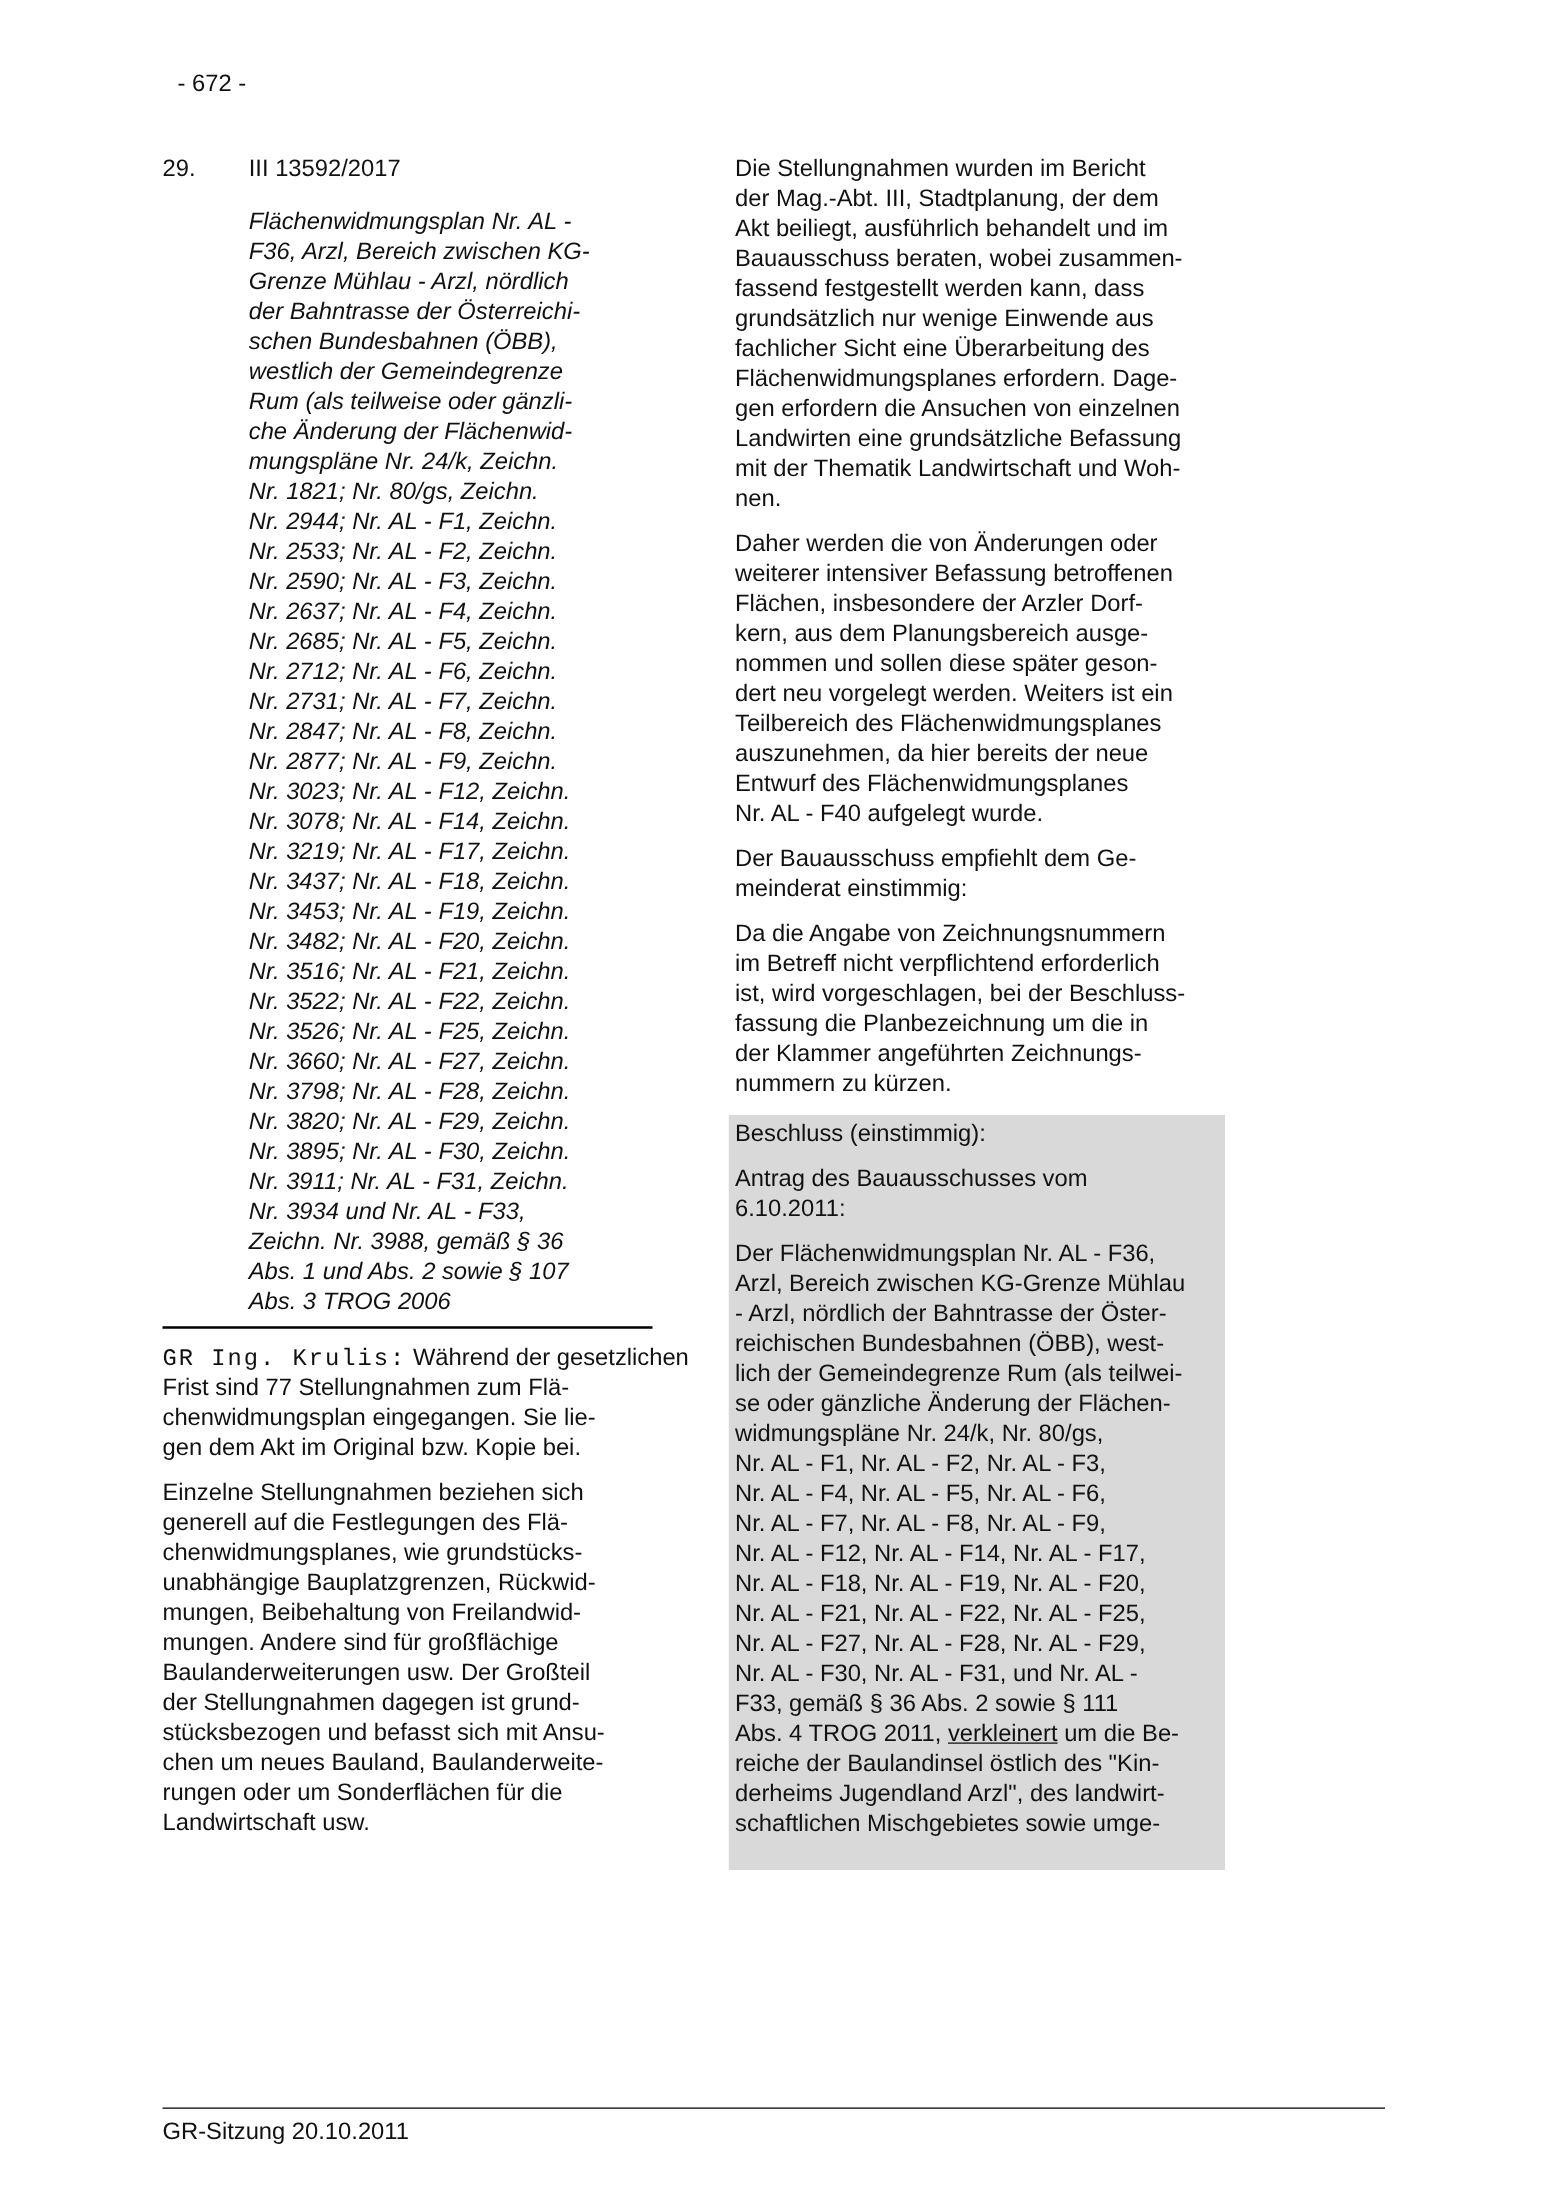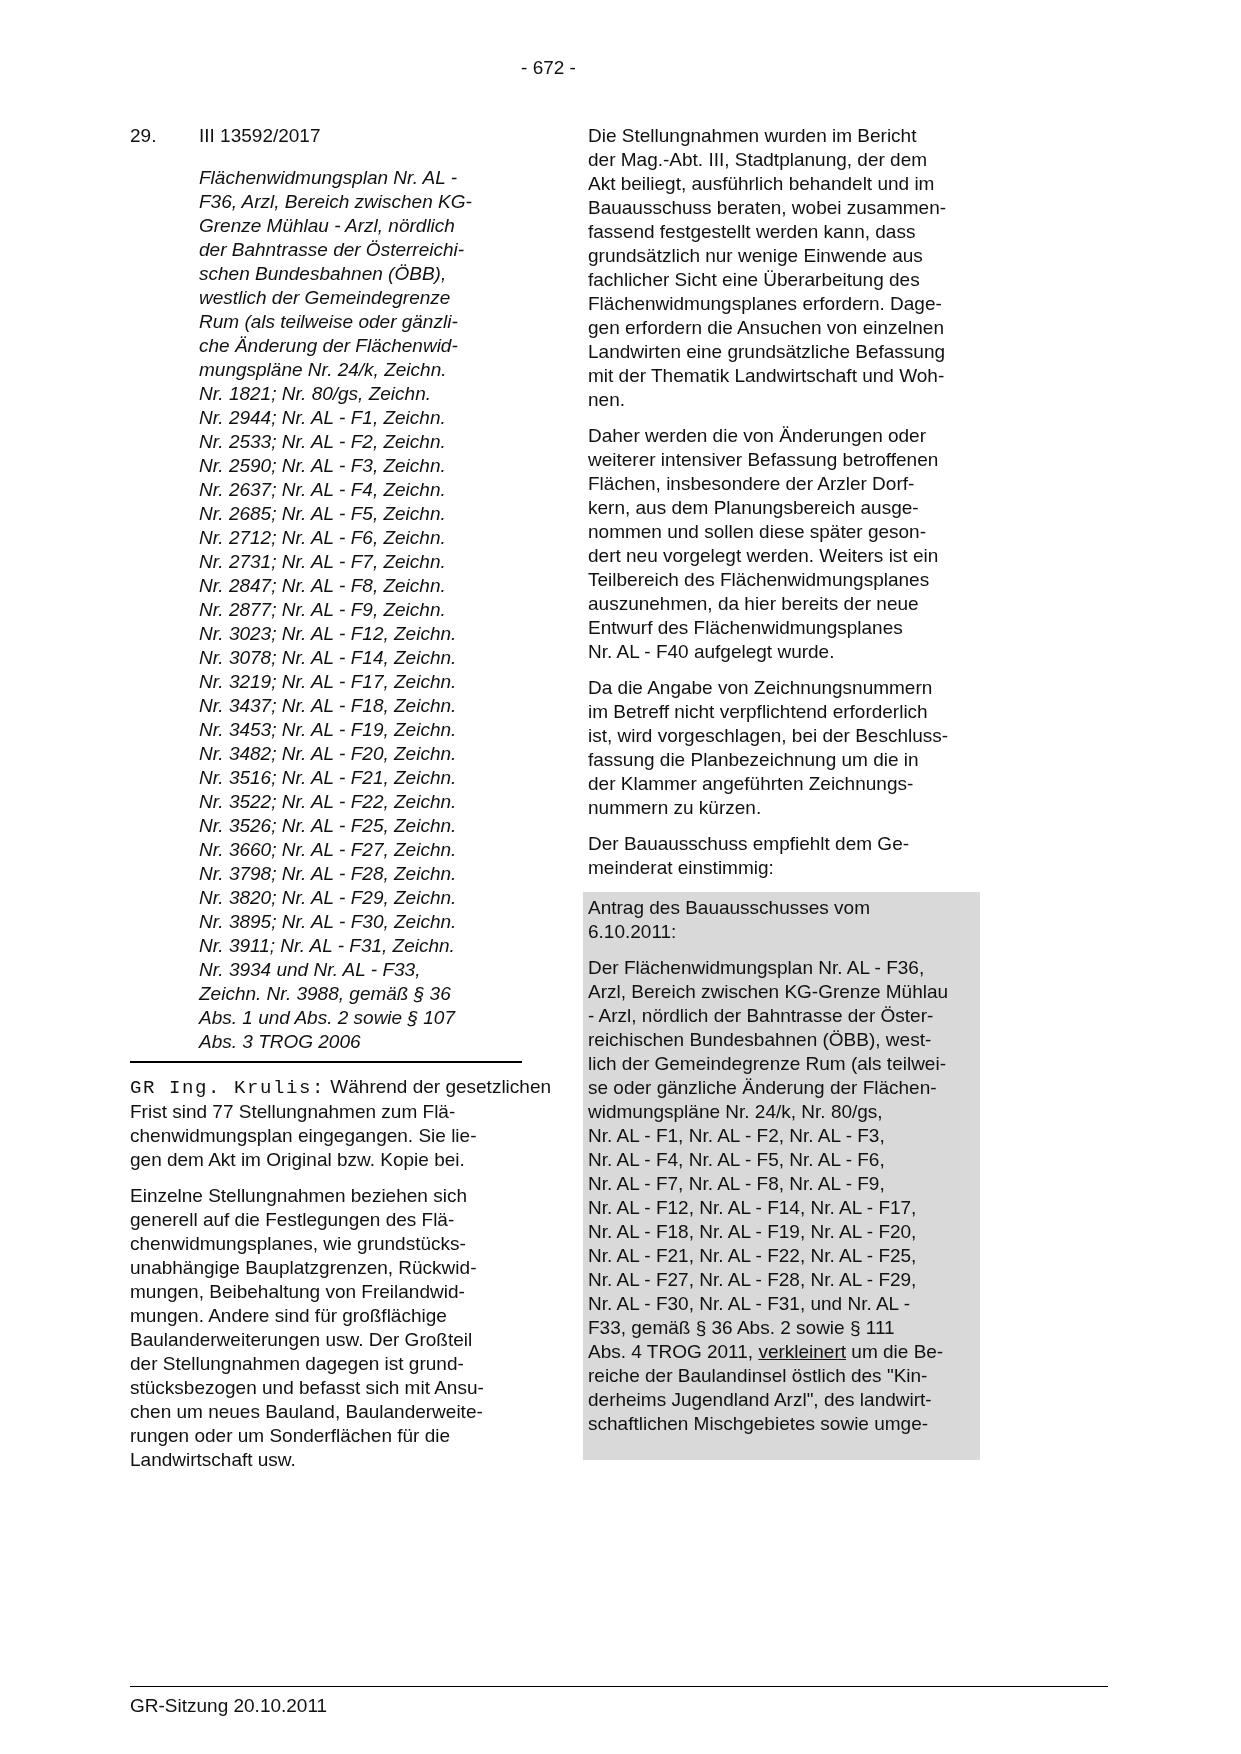--- a/index.html
+++ b/index.html
@@ -12,23 +12,22 @@
     font-family: "Liberation Sans", sans-serif;
     font-size: 19px;
     line-height: 24px;
     color: #111111;
     overflow: hidden;
   }
   .pre { white-space: pre; }
   .page-number {
     position: absolute;
     top: 56px;
-    left: 126px;
+    left: 142px;
     width: 845px;
-    text-align: center;
   }
   .col-left {
     position: absolute;
     left: 130px;
     top: 124px;
     width: 445px;
   }
   .col-right {
     position: absolute;
     left: 588px;
@@ -157,30 +156,31 @@
     <p class="para pre">Daher werden die von Änderungen oder
 weiterer intensiver Befassung betroffenen
 Flächen, insbesondere der Arzler Dorf-
 kern, aus dem Planungsbereich ausge-
 nommen und sollen diese später geson-
 dert neu vorgelegt werden. Weiters ist ein
 Teilbereich des Flächenwidmungsplanes
 auszunehmen, da hier bereits der neue
 Entwurf des Flächenwidmungsplanes
 Nr. AL - F40 aufgelegt wurde.</p>
+    <p class="para pre">Der Bauausschuss empfiehlt dem Ge-
+meinderat einstimmig:</p>
     <p class="para pre">Da die Angabe von Zeichnungsnummern
 im Betreff nicht verpflichtend erforderlich
 ist, wird vorgeschlagen, bei der Beschluss-
 fassung die Planbezeichnung um die in
 der Klammer angeführten Zeichnungs-
 nummern zu kürzen.</p>
-    <p class="para pre">Der Bauausschuss empfiehlt dem Ge-
-meinderat einstimmig:</p>
 
     <div class="resolution" style="background: rgb(217, 217, 217);">
+      <p class="para pre">Beschluss (einstimmig):</p>
       <p class="para pre">Antrag des Bauausschusses vom
 6.10.2011:</p>
       <p class="para para-last pre"><span>Der Flächenwidmungsplan Nr. AL - F36,
 Arzl, Bereich zwischen KG-Grenze Mühlau
 - Arzl, nördlich der Bahntrasse der Öster-
 reichischen Bundesbahnen (ÖBB), west-
 lich der Gemeindegrenze Rum (als teilwei-
 se oder gänzliche Änderung der Flächen-
 widmungspläne Nr. 24/k, Nr. 80/gs,
 Nr. AL - F1, Nr. AL - F2, Nr. AL - F3,

